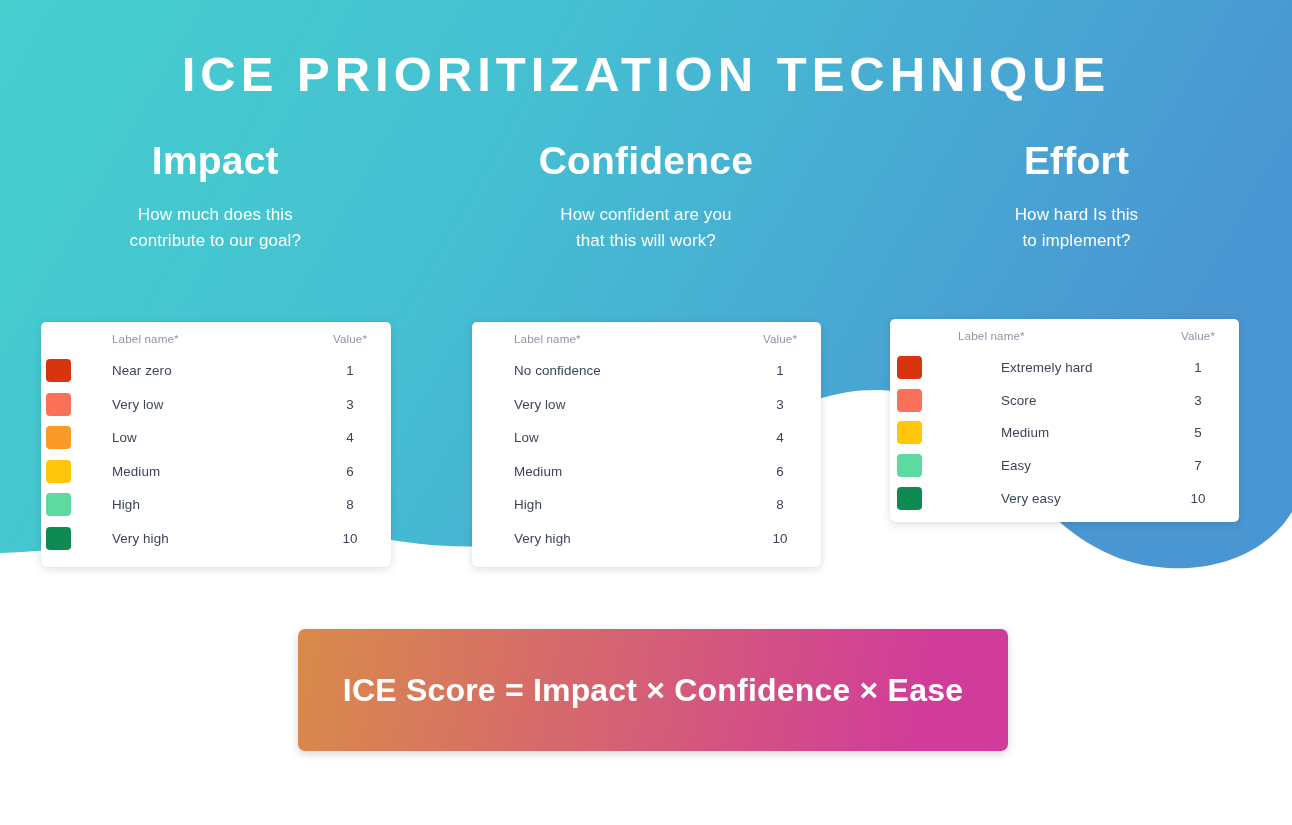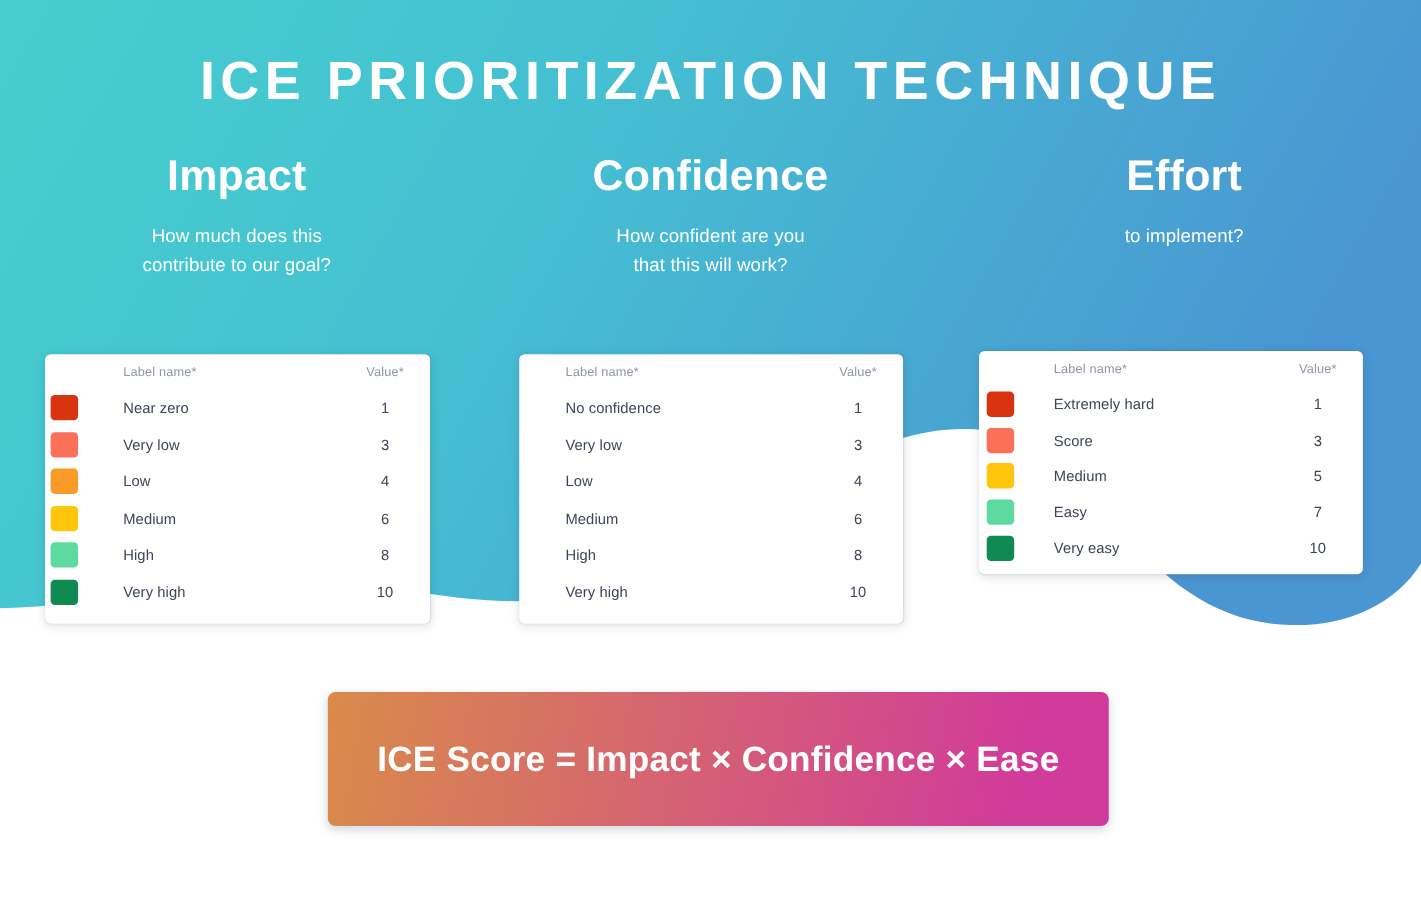--- a/index.html
+++ b/index.html
@@ -107,21 +107,21 @@
     padding: 0 0 0 0;
     box-sizing: border-box;
   }
   .card-rows { }
 
   .row {
     display: flex;
     align-items: center;
     height: 33.5px;
   }
-  #card-effort .row { height: 32.8px; }
+  #card-effort .row { height: 32.8px; gap: 43px; }
 
   .sw-cell {
     flex: 0 0 54px;
     display: flex;
     align-items: center;
     padding-left: 5px;
     box-sizing: border-box;
   }
   #card-confidence .sw-cell { flex: 0 0 18px; padding-left: 0; }
   #card-effort .sw-cell { flex: 0 0 62px; padding-left: 7px; }
@@ -228,20 +228,21 @@
       <div class="col-title">Confidence</div>
       <div class="col-sub">
         <div>How confident are you</div>
         <div>that this will work?</div>
       </div>
     </div>
 
     <div class="col">
       <div class="col-title">Effort</div>
       <div class="col-sub">
+        <div>How hard Is this</div>
         <div>to implement?</div>
       </div>
     </div>
 
   </div>
 
   <div class="card" id="card-impact">
     <div class="card-head">
       <div class="sw-cell"></div>
       <div class="lbl-cell head-lbl">Label name*</div>

